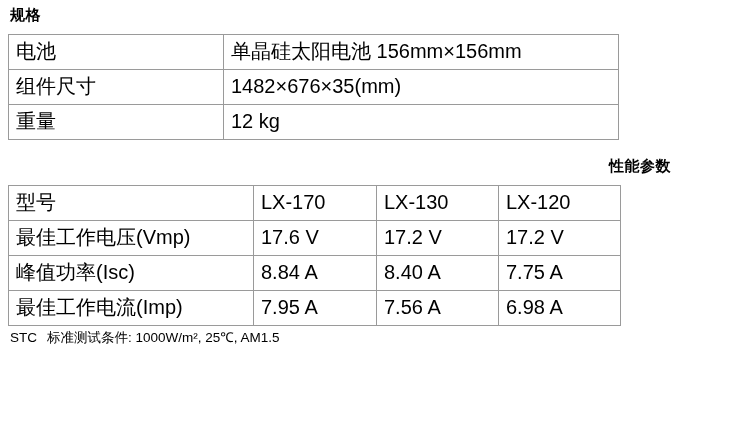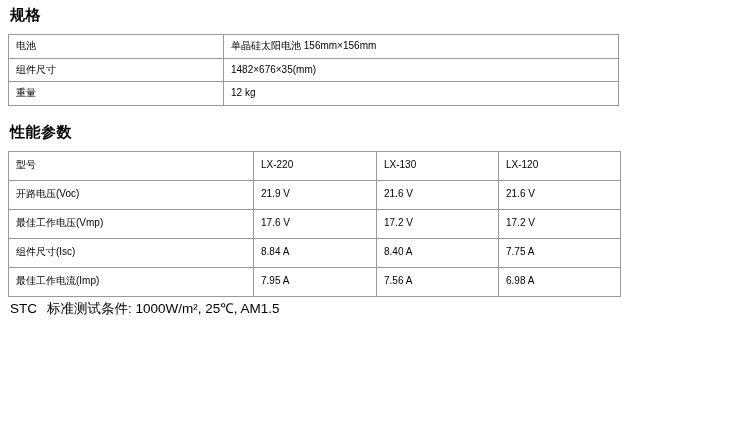--- a/index.html
+++ b/index.html
@@ -22,25 +22,26 @@
     padding: 6px 0 0 8px;
   }
   .section-title {
     font-size: 15px;
     font-weight: bold;
     margin: 0 0 9px 2px;
     letter-spacing: 0.5px;
   }
   .section-title.second {
     margin-top: 17px;
+    text-align: right;
   }
   table.spec {
     border-collapse: collapse;
     table-layout: fixed;
-    font-size: 10px;
+    font-size: 20px;
   }
   table.spec td {
     border: 1px solid #9a9a9a;
     padding: 5px 7px 6px 7px;
     vertical-align: middle;
     line-height: 1.15;
     white-space: nowrap;
     overflow: hidden;
   }
   
@@ -101,38 +102,32 @@
   <table class="spec" id="perf-table">
     <colgroup>
         <col class="p1">
         <col class="p2">
         <col class="p3">
         <col class="p4">
       </colgroup>
     <tbody>
       <tr>
         <td>型号</td>
-        <td>LX-220</td>
+        <td>LX-170</td>
         <td>LX-130</td>
         <td>LX-120</td>
-      </tr>
-      <tr>
-        <td>开路电压(Voc)</td>
-        <td>21.9 V</td>
-        <td>21.6 V</td>
-        <td>21.6 V</td>
       </tr>
       <tr>
         <td>最佳工作电压(Vmp)</td>
         <td>17.6 V</td>
         <td>17.2 V</td>
         <td>17.2 V</td>
       </tr>
       <tr>
-        <td>组件尺寸(Isc)</td>
+        <td>峰值功率(Isc)</td>
         <td>8.84 A</td>
         <td>8.40 A</td>
         <td>7.75 A</td>
       </tr>
       <tr>
         <td>最佳工作电流(Imp)</td>
         <td>7.95 A</td>
         <td>7.56 A</td>
         <td>6.98 A</td>
       </tr>

